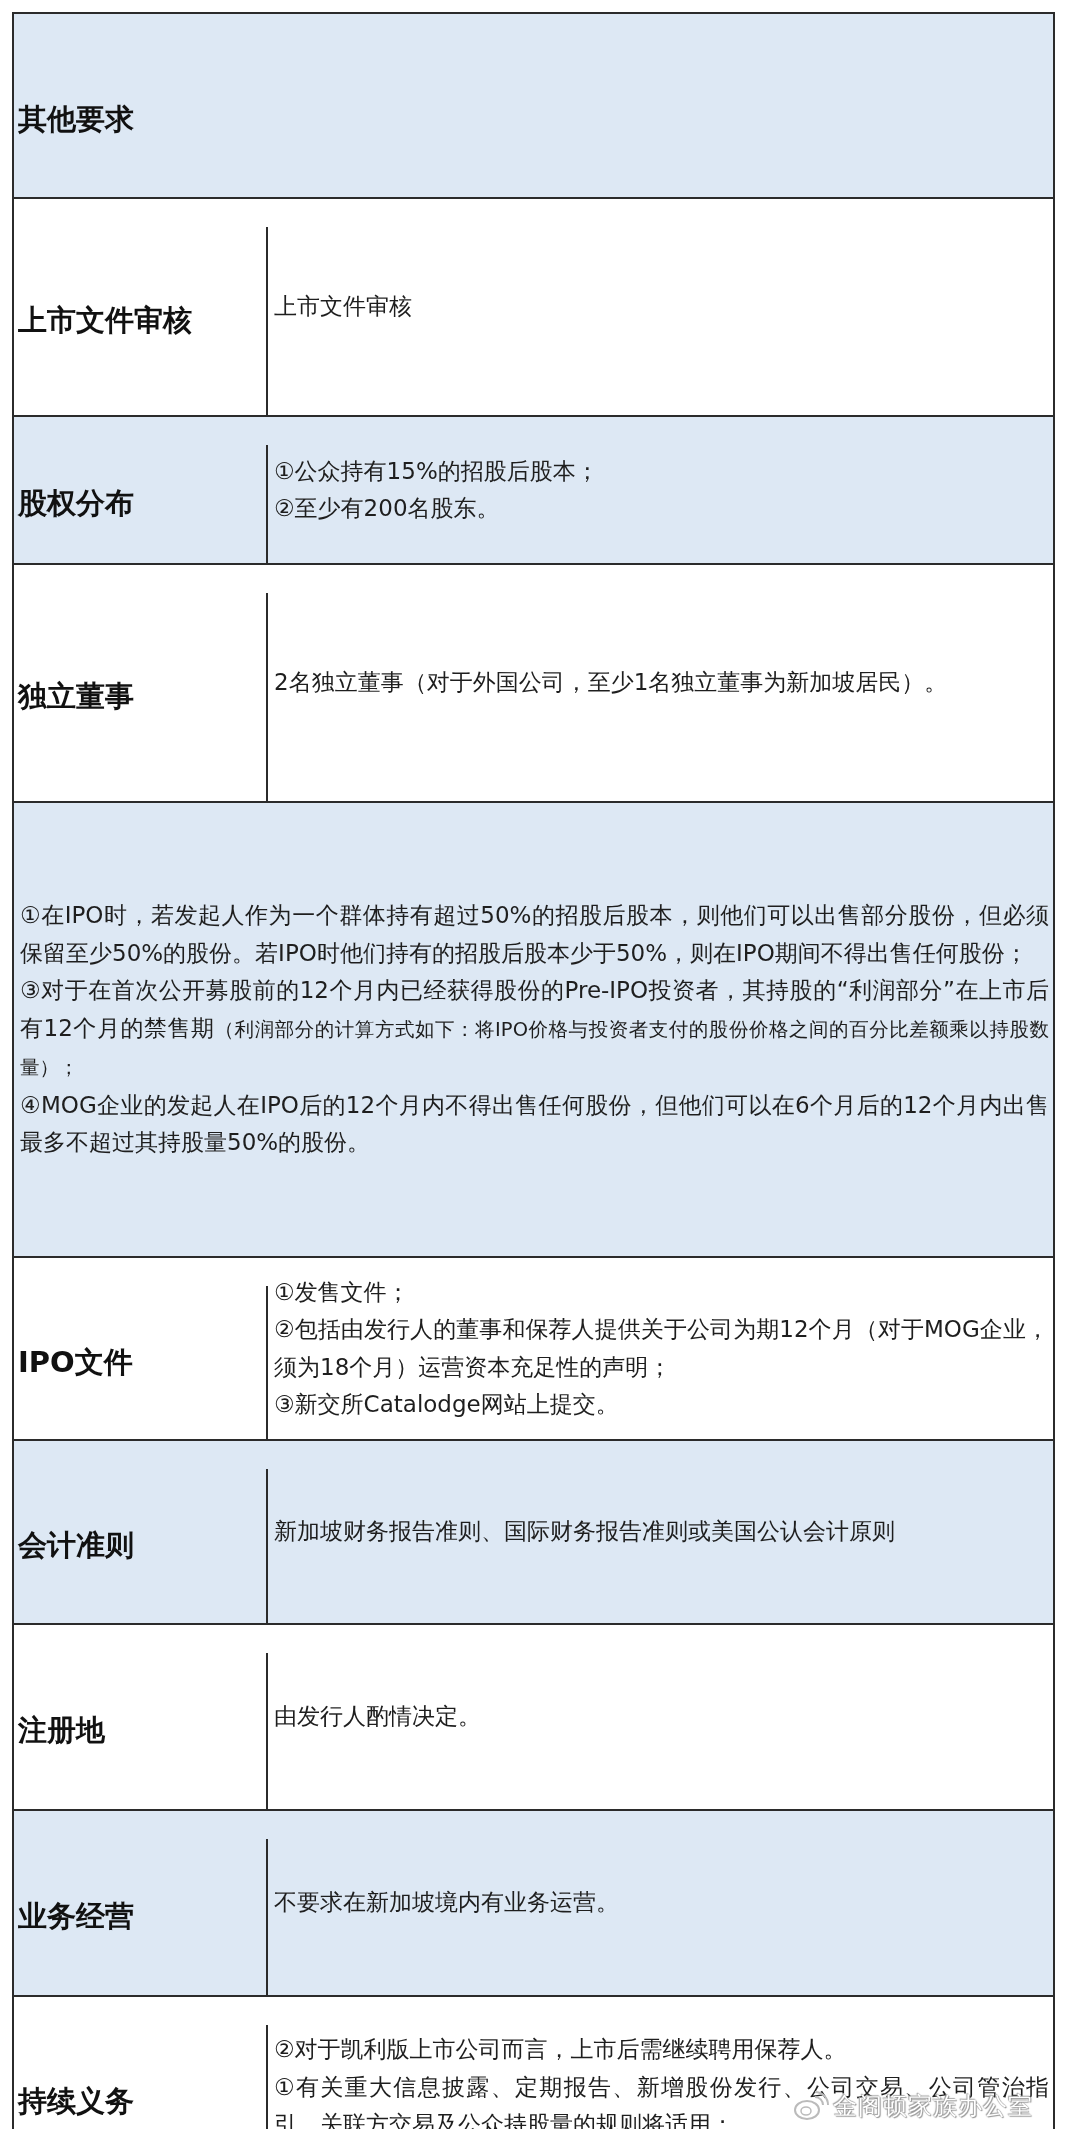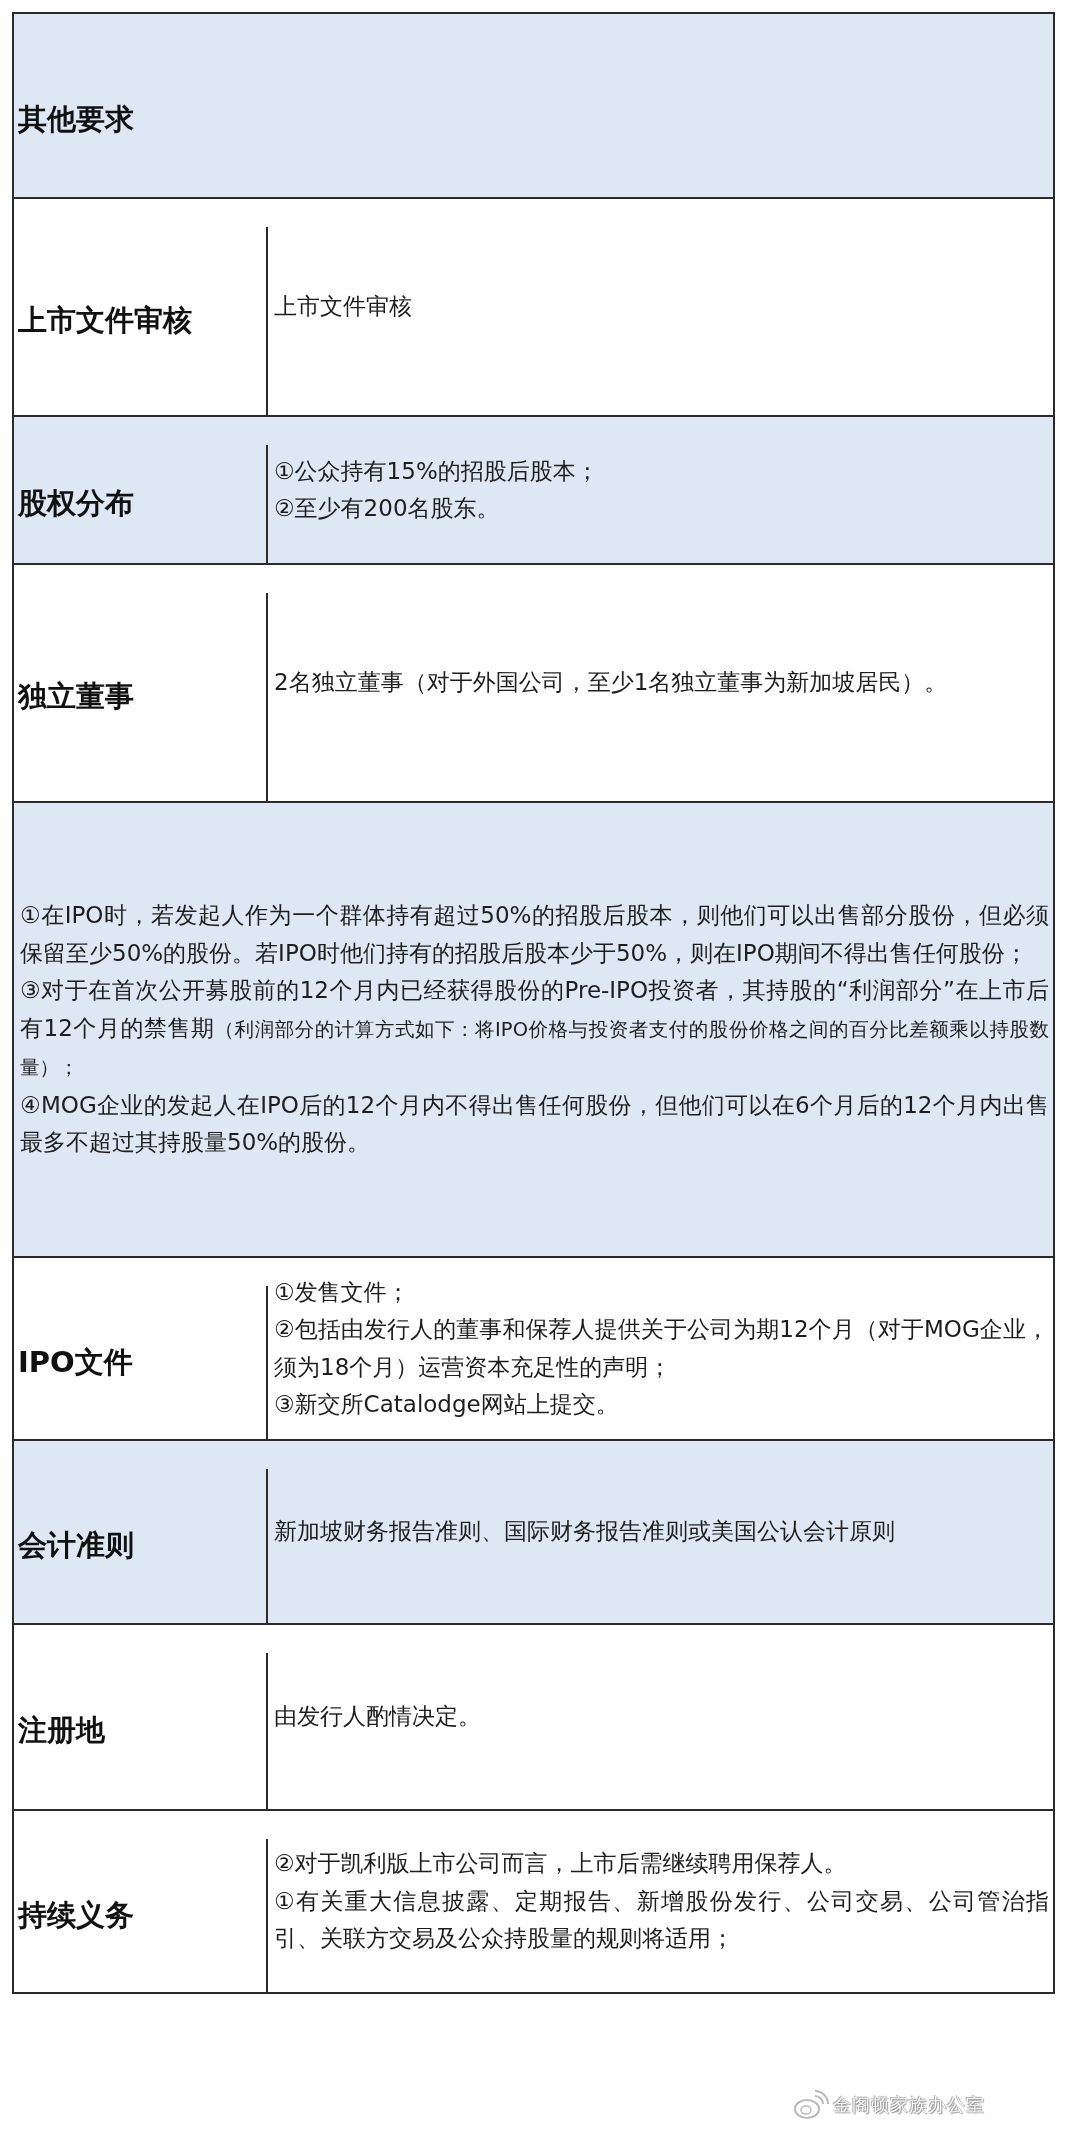--- a/index.html
+++ b/index.html
@@ -14,21 +14,21 @@
   .label { width: 254px; flex: 0 0 254px; border-right: 2px solid #2b2b2b; box-sizing: border-box;
            display: flex; align-items: center; padding-left: 4px;
            font-weight: bold; font-size: 29px; color: #111; letter-spacing: 0px; margin-top: 28px; }
   .header-label { width: 100%; border-right: none; }
   .content { flex: 1; display: flex; flex-direction: column; justify-content: center;
              padding: 0 4px 0 6px; font-size: 23px; line-height: 37.5px; color: #1e1e1e;
              text-align: justify; }
   .line { display: block; }
   .small { font-size: 19.5px; }
   .watermark { position: absolute; left: 793px; top: 2090px; display: flex; align-items: center;
-               color: #ffffff; font-size: 18px; letter-spacing: 1px;
+               color: #ffffff; font-size: 24px; letter-spacing: 1px;
                text-shadow: 0 0 1px #777, 1px 1px 1px #999, -1px -1px 1px #aaa; }
   .wm-icon { width: 36px; height: 30px; margin-right: 4px; }
 </style>
 </head>
 <body>
 
 <div class="table">
 
   <div class="row blue" style="height:183px">
     <div class="label header-label">其他要求</div>
@@ -80,20 +80,26 @@
     </div>
   </div>
 
   <div class="row white" style="height:186px">
     <div class="label">注册地</div>
     <div class="content">
       <span class="line">由发行人酌情决定。</span>
     </div>
   </div>
 
+  <div class="row blue" style="height:186px">
+    <div class="label">业务经营</div>
+    <div class="content">
+      <span class="line">不要求在新加坡境内有业务运营。</span>
+    </div>
+  </div>
 
   <div class="row white" style="height:183px">
     <div class="label">持续义务</div>
     <div class="content">
       <span class="line">②对于凯利版上市公司而言，上市后需继续聘用保荐人。</span>
       <span class="line">①有关重大信息披露、定期报告、新增股份发行、公司交易、公司管治指引、关联方交易及公众持股量的规则将适用；</span>
     </div>
   </div>
 
 </div>

